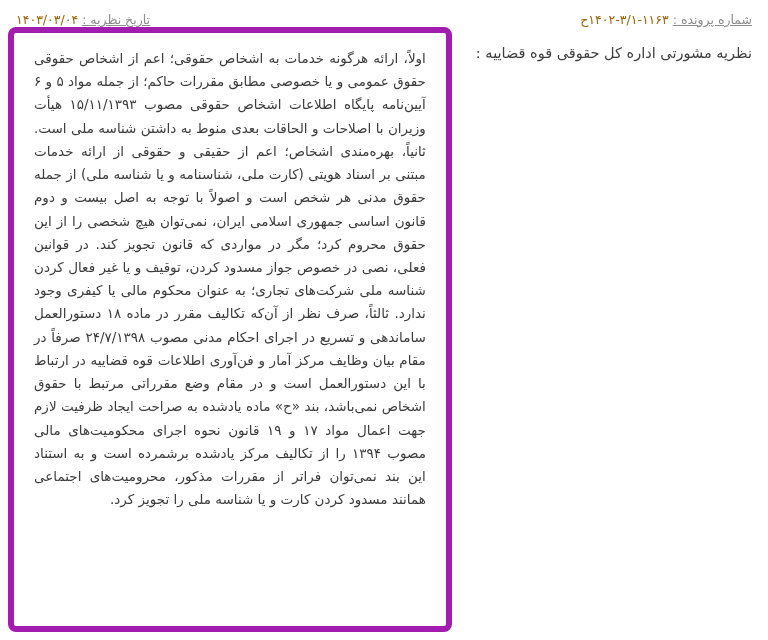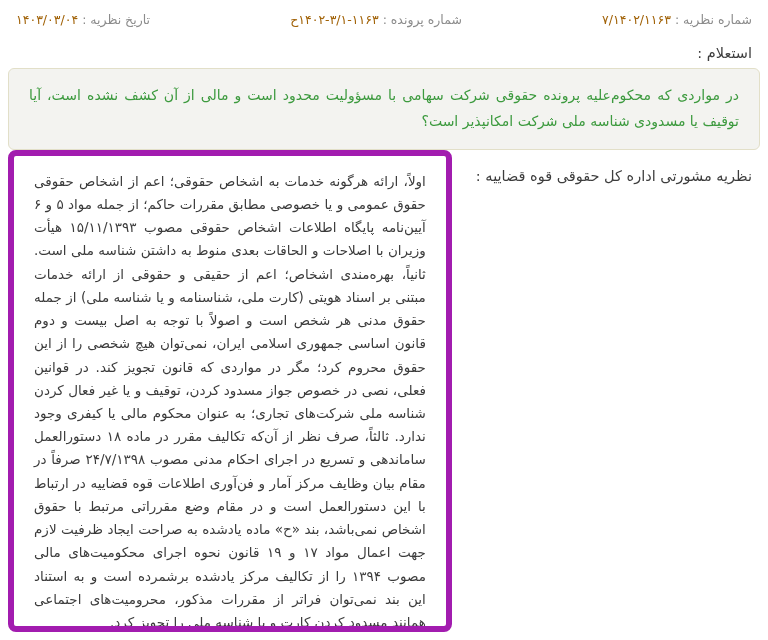--- a/index.html
+++ b/index.html
@@ -21,21 +21,21 @@
   }
   .meta-row {
     display: flex;
     justify-content: space-between;
     align-items: baseline;
     padding: 12px 16px 0 16px;
     color: #8c8c8c;
     font-size: 12.5px;
   }
   .meta-item { white-space: nowrap; }
-  .meta-item .label { color: #8c8c8c; }
+  .meta-item .label { color: #8c8c8c; text-decoration: underline; }
   .meta-item .value { color: #a16207; }
   .section-label {
     color: #3d3d3d;
     font-size: 14.5px;
     margin: 18px 16px 7px 16px;
     text-align: right;
   }
   .question-box {
     margin: 0 8px;
     background: #f3f3f0;
@@ -62,39 +62,29 @@
   }
   .answer-box p, .question-box p { margin: 0; }
 </style>
 </head>
 <body>
 
 <div class="page">
 
   <header class="meta-row">
     <div class="meta-item">
-      <span class="label">شماره نظریه :</span>
-      <span class="value">۷/۱۴۰۲/۱۱۶۳</span>
-    </div>
-    <div class="meta-item">
       <span class="label">شماره پرونده :</span>
       <span class="value">۱۱۶۳-۳/۱-۱۴۰۲ح</span>
     </div>
     <div class="meta-item">
       <span class="label">تاریخ نظریه :</span>
       <span class="value">۱۴۰۳/۰۳/۰۴</span>
     </div>
   </header>
 
-  <section>
-    <div class="section-label">استعلام :</div>
-    <div class="question-box">
-      <p>در مواردی که محکوم‌علیه پرونده حقوقی شرکت سهامی با مسؤولیت محدود است و مالی از آن کشف نشده است، آیا توقیف یا مسدودی شناسه ملی شرکت امکانپذیر است؟</p>
-    </div>
-  </section>
 
   <section style="display:flex; flex-direction:row; flex:1; min-height:0;">
     <div class="section-label">نظریه مشورتی اداره کل حقوقی قوه قضاییه :</div>
     <div class="answer-box">
       <p>اولاً، ارائه هرگونه خدمات به اشخاص حقوقی؛ اعم از اشخاص حقوقی حقوق عمومی و یا خصوصی مطابق مقررات حاکم؛ از جمله مواد ۵ و ۶ آیین‌نامه پایگاه اطلاعات اشخاص حقوقی مصوب ۱۵/۱۱/۱۳۹۳ هیأت وزیران با اصلاحات و الحاقات بعدی منوط به داشتن شناسه ملی است. ثانیاً، بهره‌مندی اشخاص؛ اعم از حقیقی و حقوقی از ارائه خدمات مبتنی بر اسناد هویتی (کارت ملی، شناسنامه و یا شناسه ملی) از جمله حقوق مدنی هر شخص است و اصولاً با توجه به اصل بیست و دوم قانون اساسی جمهوری اسلامی ایران، نمی‌توان هیچ شخصی را از این حقوق محروم کرد؛ مگر در مواردی که قانون تجویز کند. در قوانین فعلی، نصی در خصوص جواز مسدود کردن، توقیف و یا غیر فعال کردن شناسه ملی شرکت‌های تجاری؛ به عنوان محکوم مالی یا کیفری وجود ندارد. ثالثاً، صرف نظر از آن‌که تکالیف مقرر در ماده ۱۸ دستورالعمل ساماندهی و تسریع در اجرای احکام مدنی مصوب ۲۴/۷/۱۳۹۸ صرفاً در مقام بیان وظایف مرکز آمار و فن‌آوری اطلاعات قوه قضاییه در ارتباط با این دستورالعمل است و در مقام وضع مقرراتی مرتبط با حقوق اشخاص نمی‌باشد، بند «ح» ماده یادشده به صراحت ایجاد ظرفیت لازم جهت اعمال مواد ۱۷ و ۱۹ قانون نحوه اجرای محکومیت‌های مالی مصوب ۱۳۹۴ را از تکالیف مرکز یادشده برشمرده است و به استناد این بند نمی‌توان فراتر از مقررات مذکور، محرومیت‌های اجتماعی همانند مسدود کردن کارت و یا شناسه ملی را تجویز کرد.</p>
     </div>
   </section>
 
 </div>
 

